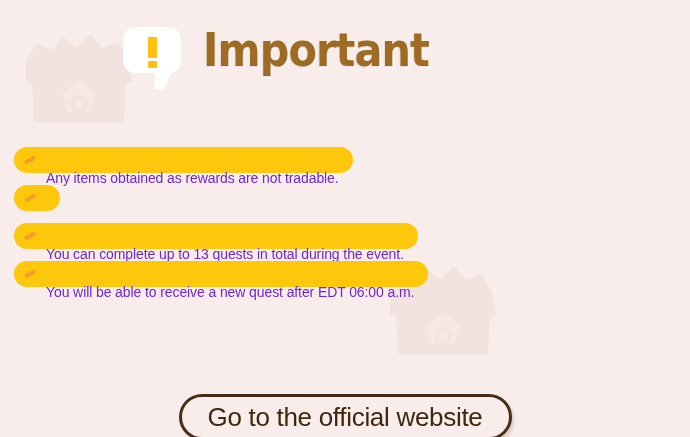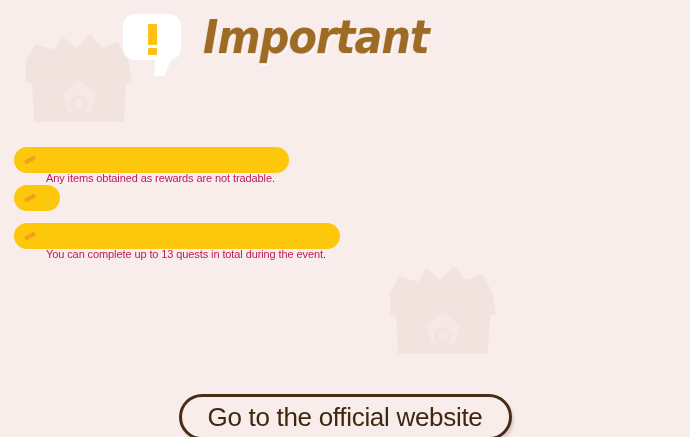--- a/index.html
+++ b/index.html
@@ -26,27 +26,26 @@
     position: absolute;
     opacity: 1;
     pointer-events: none;
   }
   .wm-a { left: 14px; top: 20px; width: 130px; height: 120px; }
   .wm-b { left: 378px; top: 252px; width: 130px; height: 120px; }
 
   
   .header {
     position: absolute;
-    left: 0; top: 7px;
+    left: 0; top: 20px;
     width: 582px;
     height: 78px;
     display: flex;
     align-items: flex-start;
     justify-content: center;
-    font-style: italic;
   }
   .bubble-wrap {
     position: relative;
     width: 62px;
     height: 64px;
     margin-top: 7px;
     margin-right: 18px;
     flex: none;
   }
   .bubble {
@@ -121,22 +120,22 @@
     display: inline-block;
     width: 12px;
     height: 4px;
     background: #f79d20;
     border-radius: 2px;
     transform: rotate(-28deg);
     margin-right: 10px;
     flex: none;
   }
   .pill-text {
-    font-size: 11px;
-    color: #be185d;
+    font-size: 14px;
+    color: #6d28d9;
     line-height: 1;
     letter-spacing: -0.1px;
     margin-top: 36px;
   }
 
   
   .cta-wrap {
     position: absolute;
     left: 0;
     top: 360px;
@@ -218,20 +217,26 @@
       </div>
     </div>
 
     <div class="pill-row">
       <div class="pill">
         <span class="dash"></span>
         <span class="pill-text">You can complete up to 13 quests in total during the event.</span>
       </div>
     </div>
 
+    <div class="pill-row">
+      <div class="pill">
+        <span class="dash"></span>
+        <span class="pill-text">You will be able to receive a new quest after EDT 06:00 a.m.</span>
+      </div>
+    </div>
 
   </div>
 
   <div class="cta-wrap">
     <button class="cta">Go to the official website</button>
   </div>
 
 </div>
 
 </body></html>

